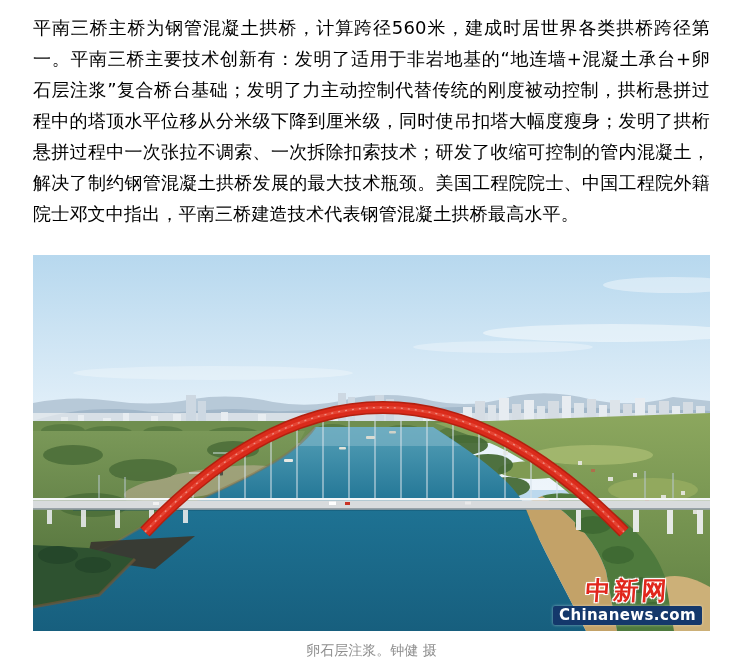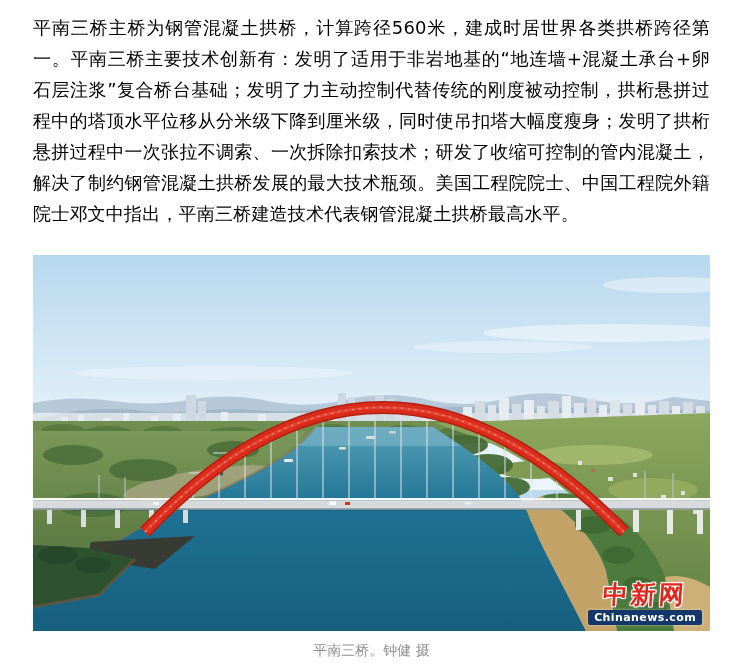--- a/index.html
+++ b/index.html
@@ -21,21 +21,21 @@
   .watermark{
     position:absolute;right:8px;bottom:6px;text-align:center;line-height:1;
   }
   .wm-cn{
     font-size:25px;font-weight:bold;color:#e1261c;letter-spacing:3px;
     text-shadow:-1px -1px 0 #fff,1px -1px 0 #fff,-1px 1px 0 #fff,1px 1px 0 #fff,0 0 3px #fff;
     transform:skewX(-4deg);
   }
   .wm-en{
     margin-top:3px;display:inline-block;background:#14386b;color:#ffffff;
-    font-size:11px;font-weight:bold;letter-spacing:0.4px;
+    font-size:15px;font-weight:bold;letter-spacing:0.4px;
     padding:2px 6px 2px 6px;border-radius:2px;
     box-shadow:0 0 3px rgba(255,255,255,.5);
   }
   .caption{
     margin-top:10px;text-align:center;font-size:14px;line-height:18px;color:#8f8f8f;
   }
 </style>
 </head>
 <body>
 
@@ -282,16 +282,16 @@
           <path d="M112,277 Q348,28 591,277" stroke="#ffffff" stroke-width="1.3" fill="none" stroke-dasharray="2,5" opacity="0.4"></path>
         </g>
       </svg>
 
       <div class="watermark">
         <div class="wm-cn">中新网</div>
         <div class="wm-en">Chinanews.com</div>
       </div>
     </div>
 
-    <figcaption class="caption">平南三桥。钟健 摄</figcaption>
+    <figcaption class="caption">卵石层注浆。钟健 摄</figcaption>
   </figure>
 
 </main>
 
 </body></html>

